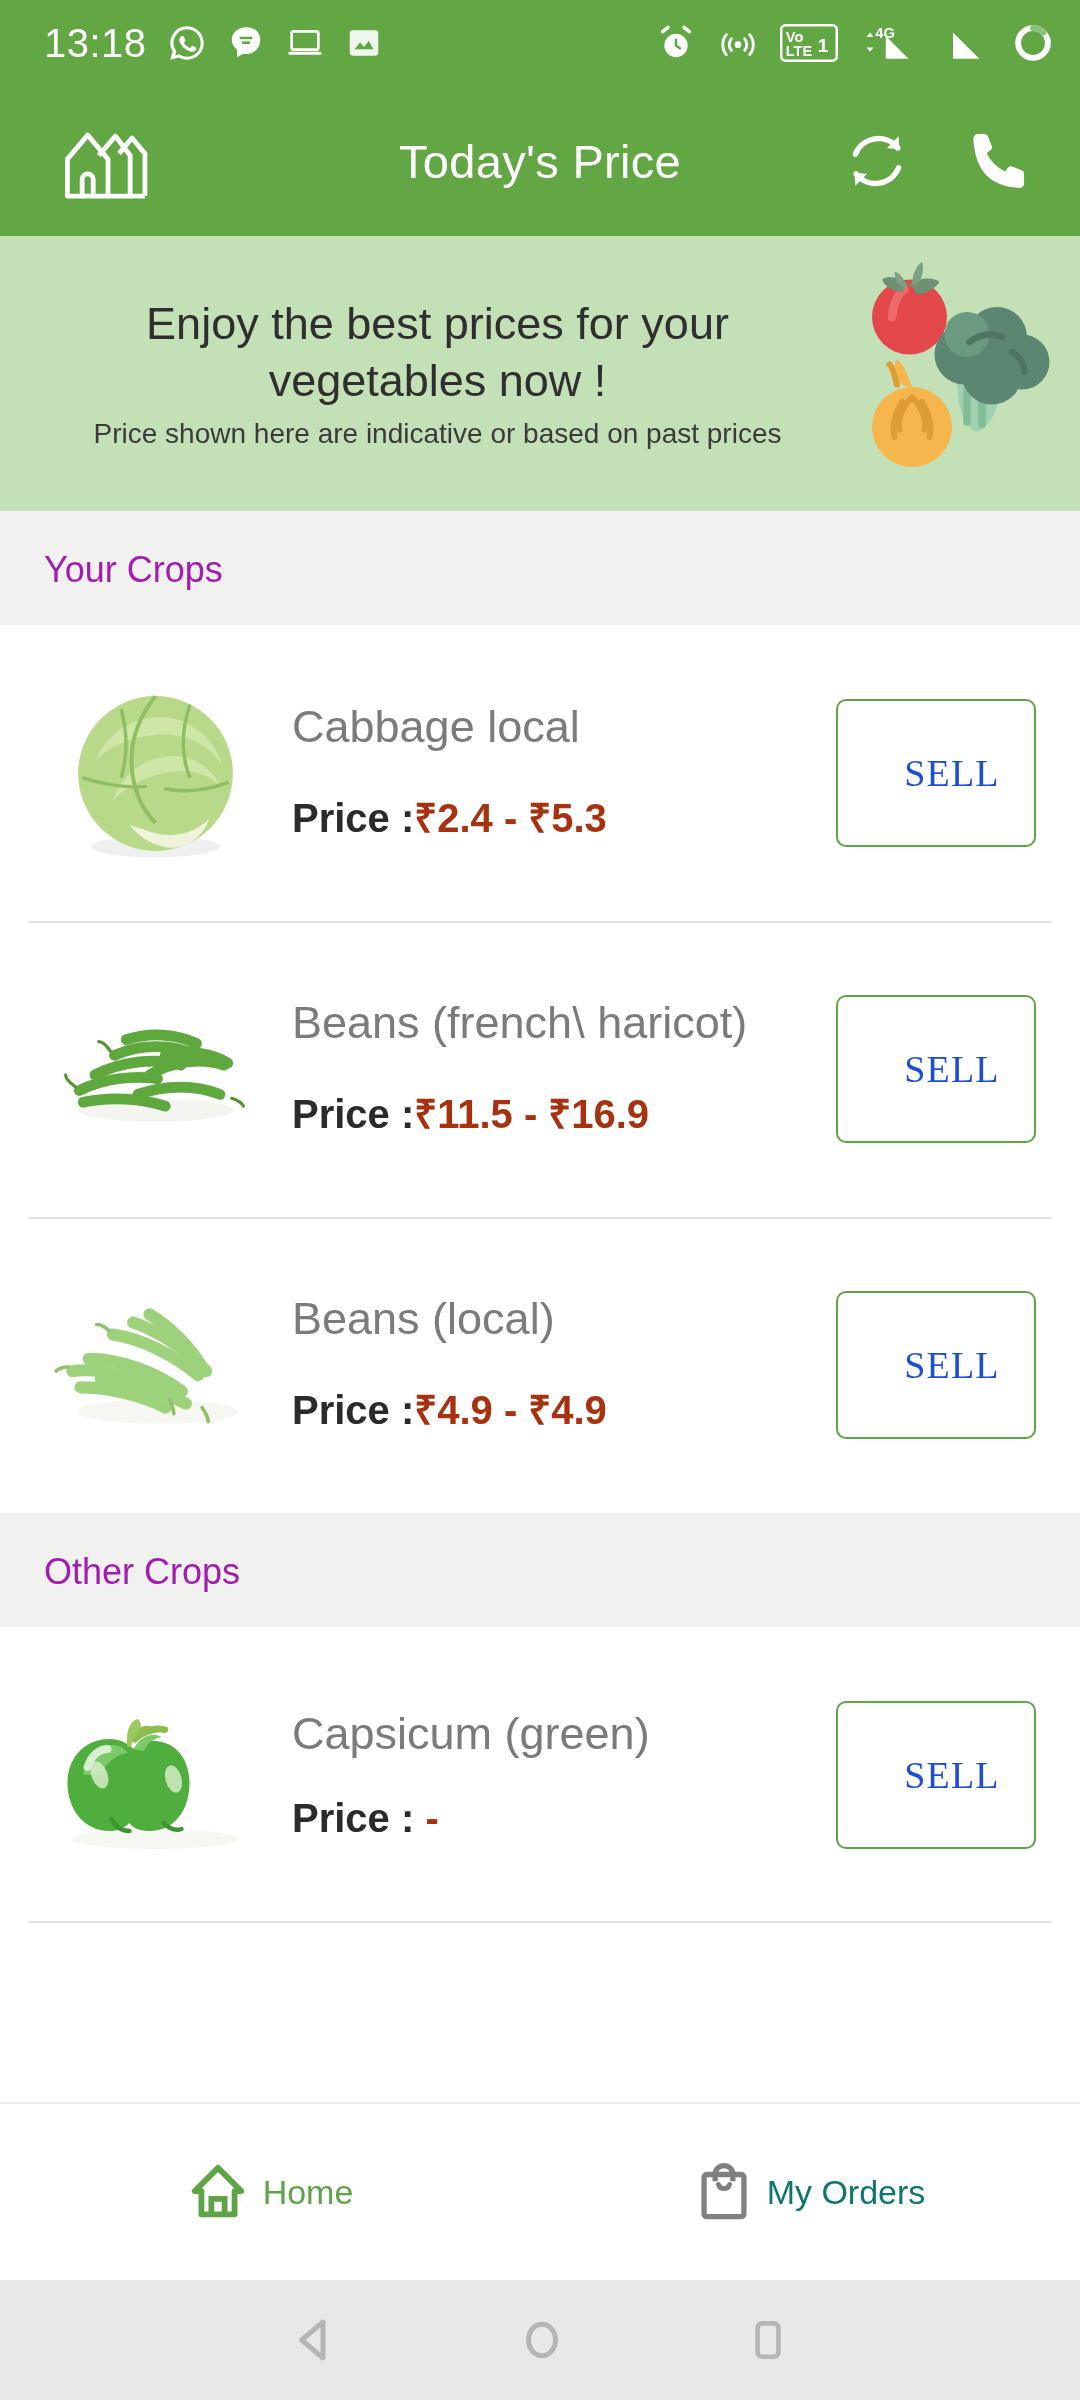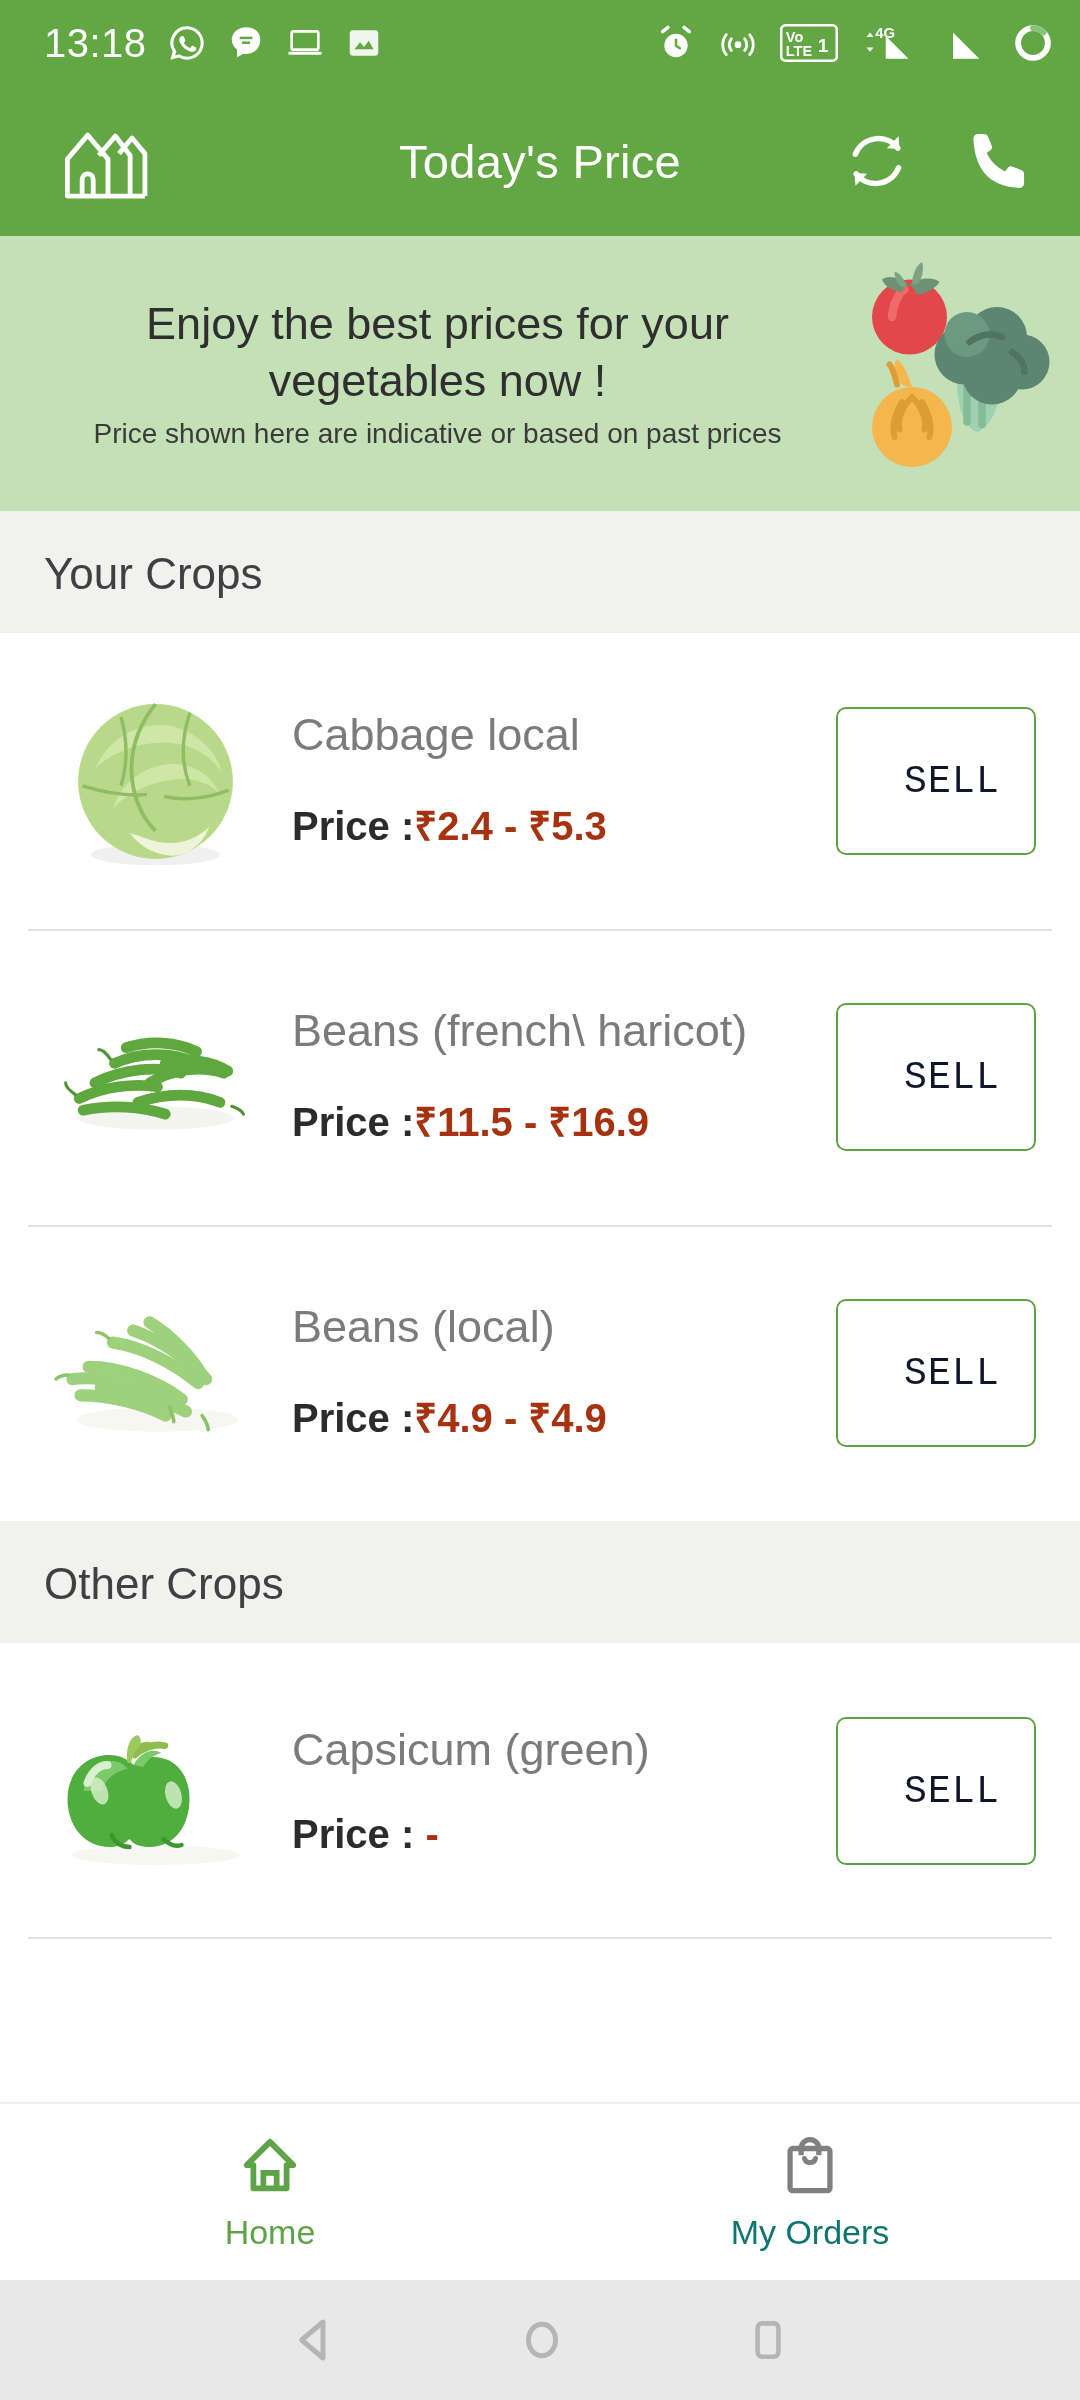--- a/index.html
+++ b/index.html
@@ -98,22 +98,22 @@
   }
   .banner-art { width: 215px; flex: 0 0 auto; margin-right: 8px; }
 
   
   .section-head {
     background: #f1f1ef;
     padding: 38px 44px 34px 44px;
     flex: 0 0 auto;
   }
   .section-head-text {
-    font-size: 44px;
-    color: #404040;
+    font-size: 36px;
+    color: #a21caf;
     font-weight: 400;
   }
 
   
   .crop-list { background: #ffffff; flex: 0 0 auto; }
   .crop-row {
     display: flex;
     align-items: center;
     padding: 18px 44px 18px 40px;
     height: 296px;
@@ -155,45 +155,45 @@
     white-space: nowrap;
   }
   .crop-price .amt { color: #a6320f; }
   .sell-btn {
     flex: 0 0 auto;
     width: 200px;
     height: 148px;
     border: 2px solid #5fa349;
     border-radius: 10px;
     background: #ffffff;
-    color: #0f172a;
+    color: #1d4ed8;
     font-size: 38px;
     letter-spacing: 1.2px;
     display: flex;
     align-items: center;
     justify-content: center;
-    font-family: Liberation Mono, monospace;
+    font-family: Liberation Serif, serif;
     cursor: pointer;
     padding-left: 32px;
   }
 
   
   .spacer { flex: 1 1 auto; background: #ffffff; }
   .bottom-nav {
     flex: 0 0 auto;
     height: 178px;
     background: #ffffff;
     border-top: 2px solid #eeeeee;
     display: flex;
     align-items: center;
   }
   .nav-item {
     flex: 1;
     display: flex;
-    flex-direction: column;
+    flex-direction: row;
     align-items: center;
     justify-content: center;
     gap: 14px;
     cursor: pointer;
   }
   .nav-label { font-size: 34px; font-weight: 400; }
   .nav-item.active .nav-label { color: #5fa349; }
   .nav-item.inactive .nav-label { color: #0f766e; }
 
   

